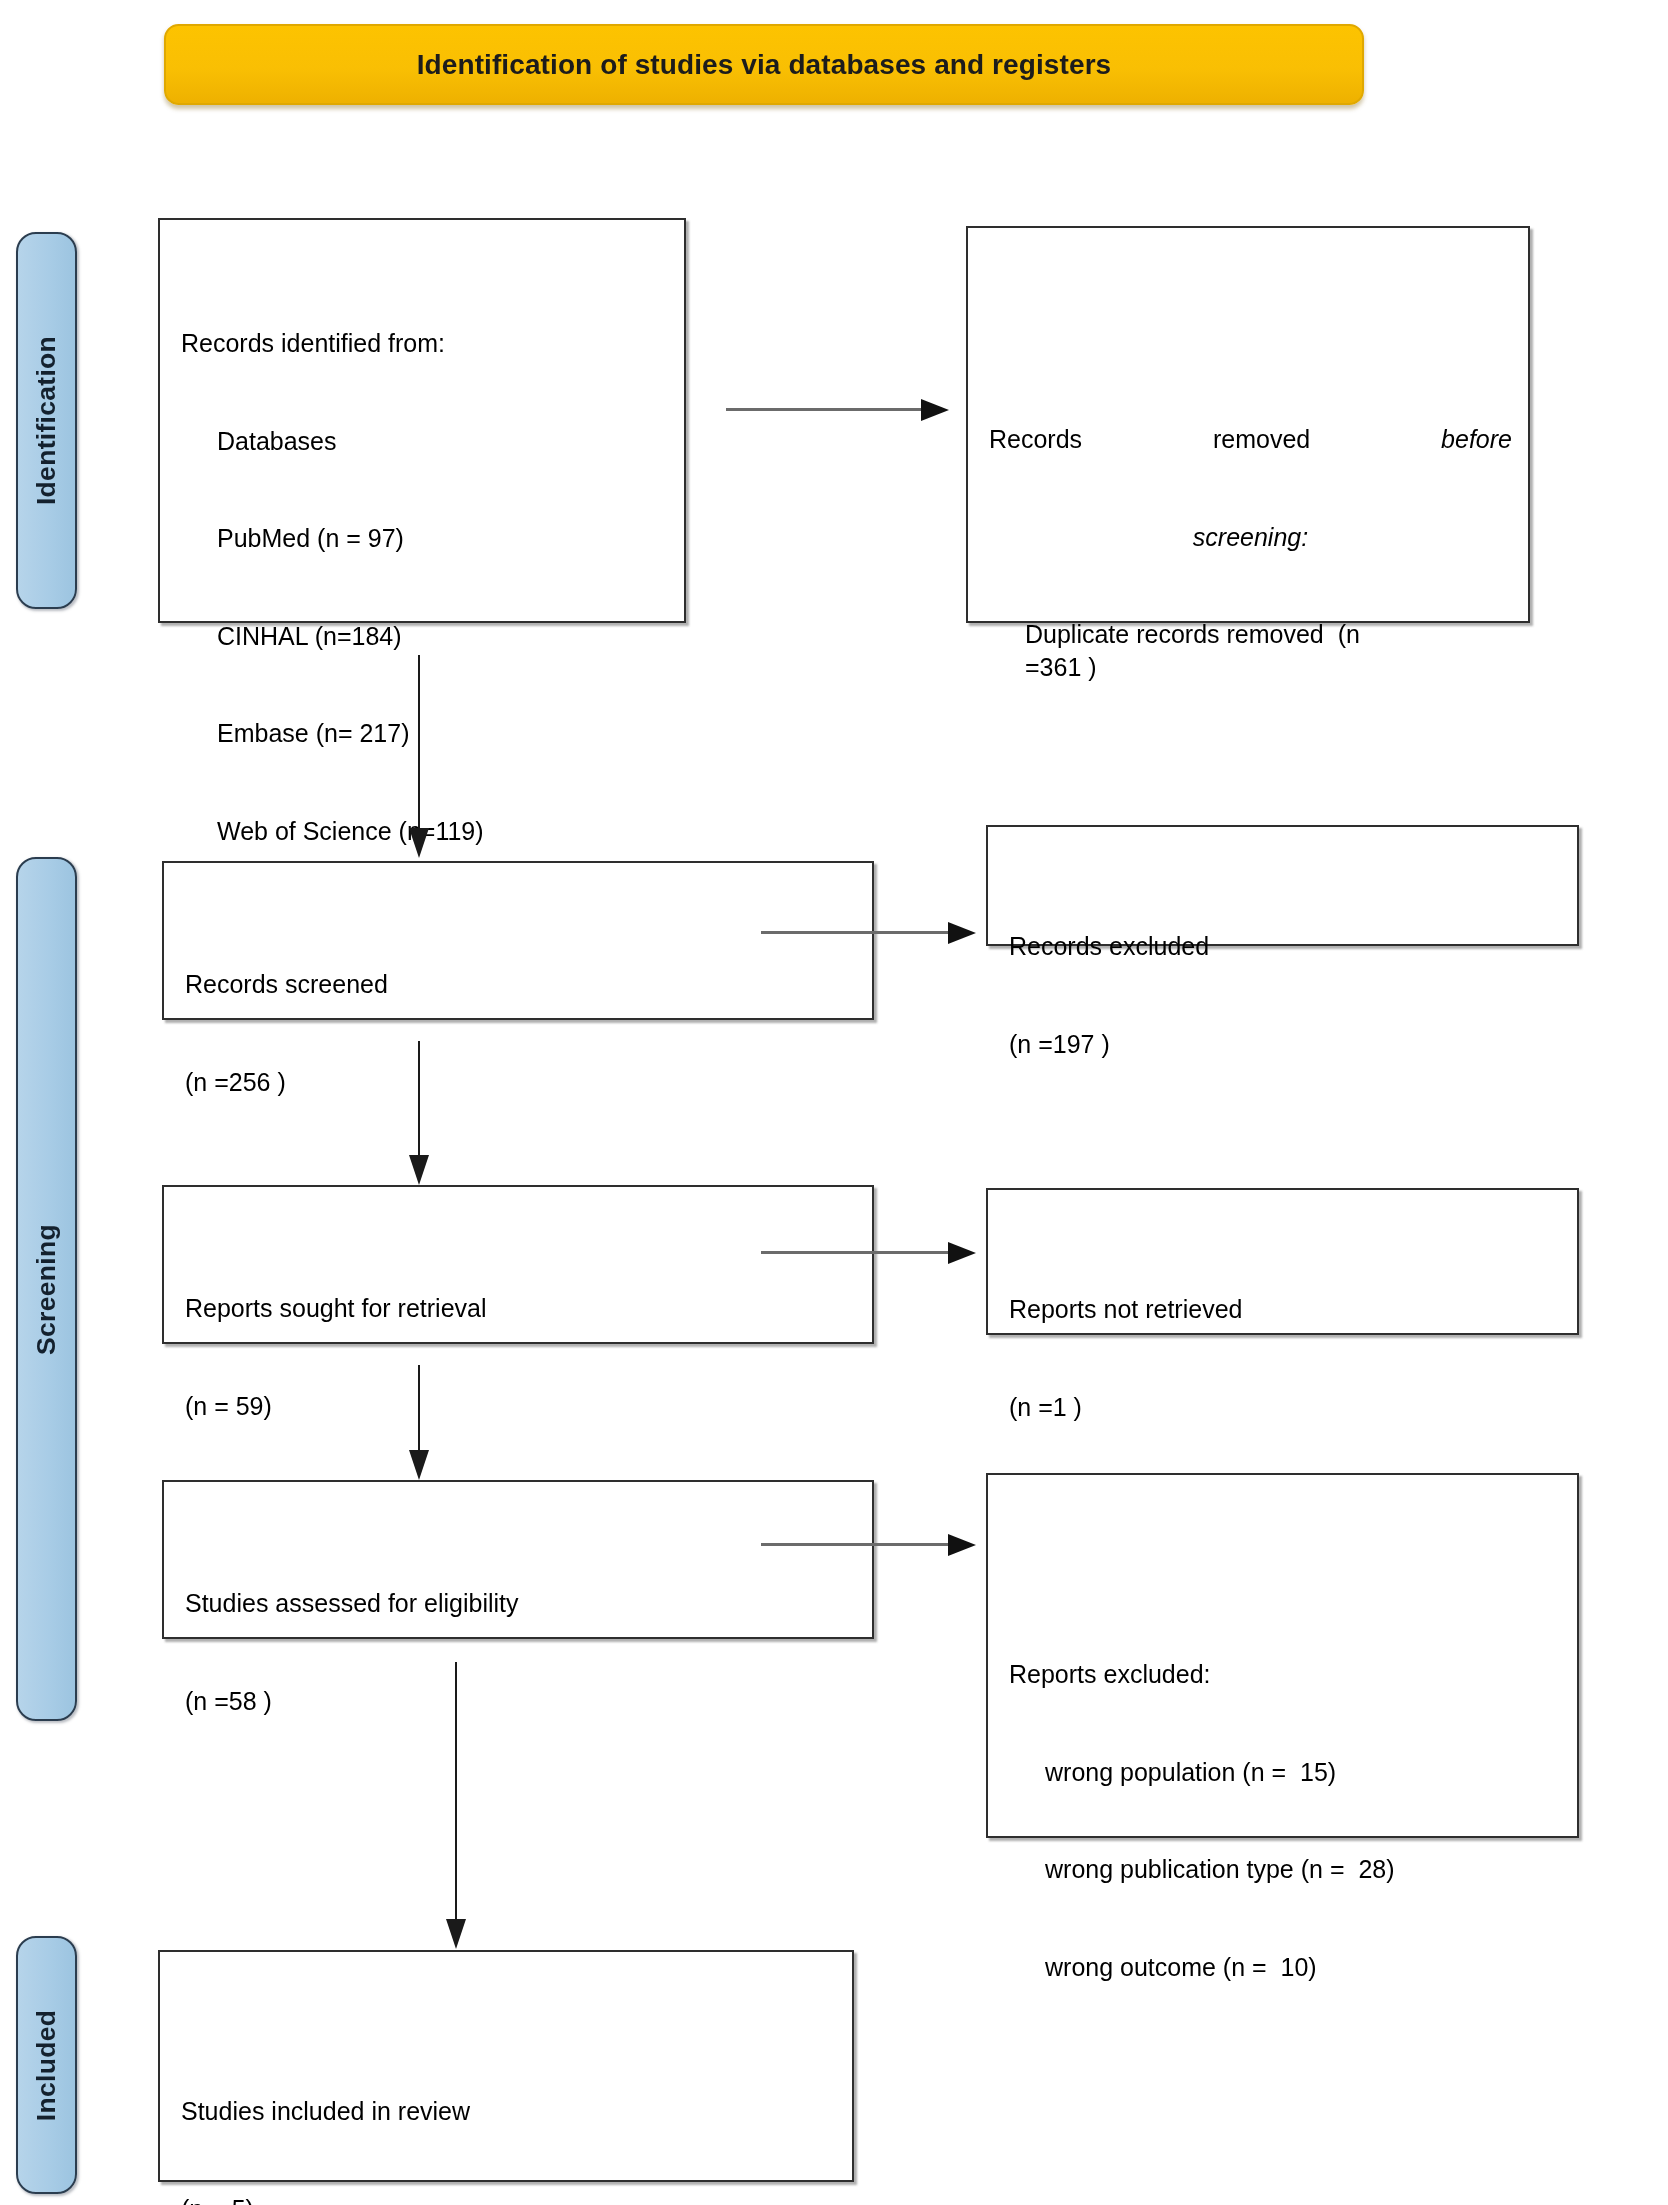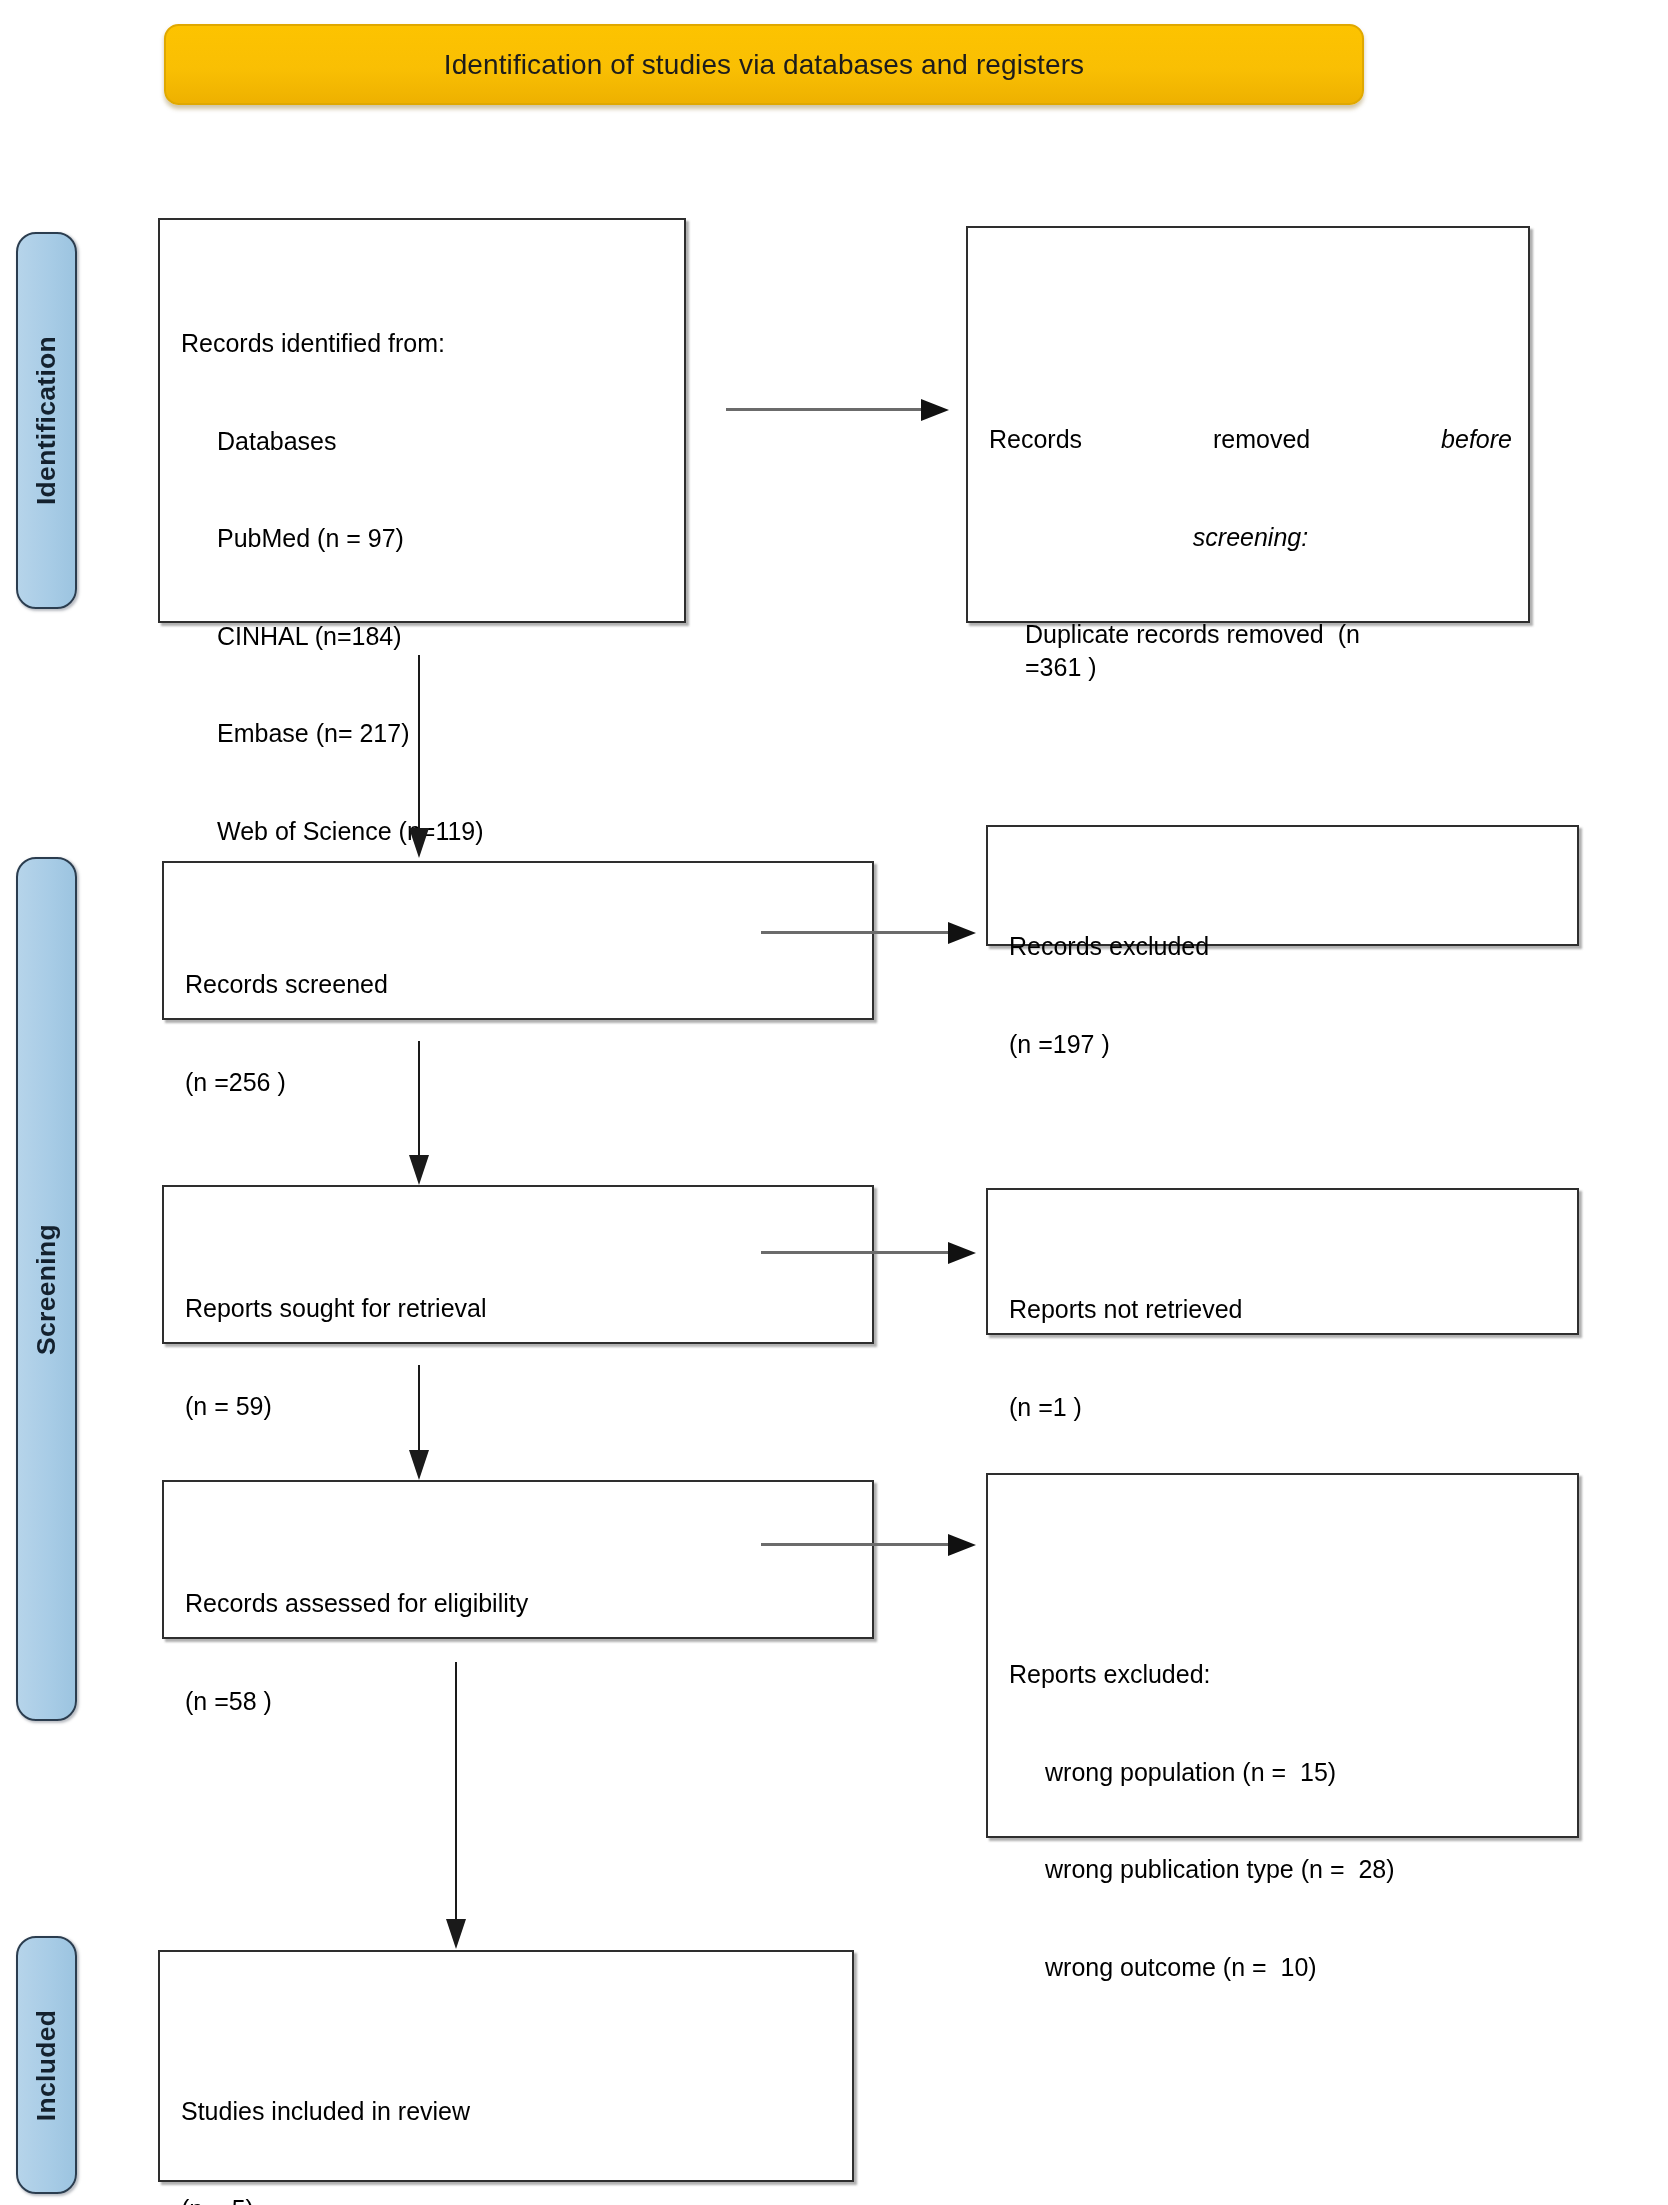--- a/index.html
+++ b/index.html
@@ -29,21 +29,21 @@
     border: 2px solid #e0a800;
     border-radius: 14.6px;
     box-shadow: 0 3.3px 4px rgba(120,90,0,0.35);
     display: flex;
     align-items: center;
     justify-content: center;
     box-sizing: border-box;
   }
   .banner-text {
     font-size: 28px;
-    font-weight: normal;
+    font-weight: bold;
     color: #1c1c1c;
     letter-spacing: 0.1px;
     text-align: center;
   }
 
   
   .stage {
     position: absolute;
     background: linear-gradient(to right, #b6d4ea 0%, #a8cce6 55%, #9cc4e0 100%);
     border: 2.6px solid #2b3d4f;
@@ -213,21 +213,21 @@
 
   <div class="box" id="box-not-retrieved">
     <div class="box-text" id="txt-not-retrieved">
       <div>Reports not retrieved</div>
       <div>(n =1 )</div>
     </div>
   </div>
 
   <div class="box" id="box-assessed">
     <div class="box-text" id="txt-assessed">
-      <div>Records assessed for eligibility</div>
+      <div>Studies assessed for eligibility</div>
       <div>(n =58 )</div>
     </div>
   </div>
 
   <div class="box" id="box-rep-excluded">
     <div class="box-text" id="txt-rep-excluded">
       <div>Reports excluded:</div>
       <div class="indent-1">wrong population (n =  15)</div>
       <div class="indent-1">wrong publication type (n =  28)</div>
       <div class="indent-1">wrong outcome (n =  10)</div>

